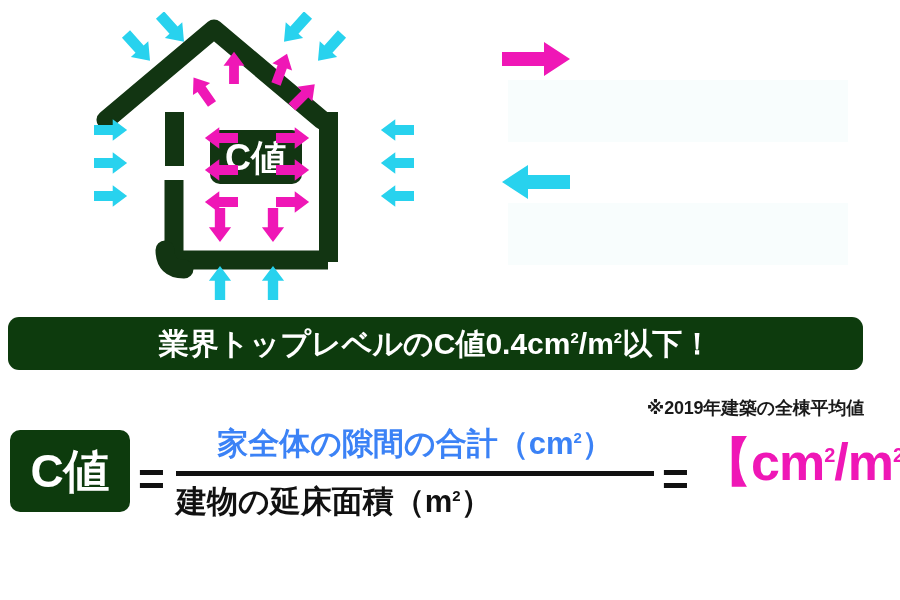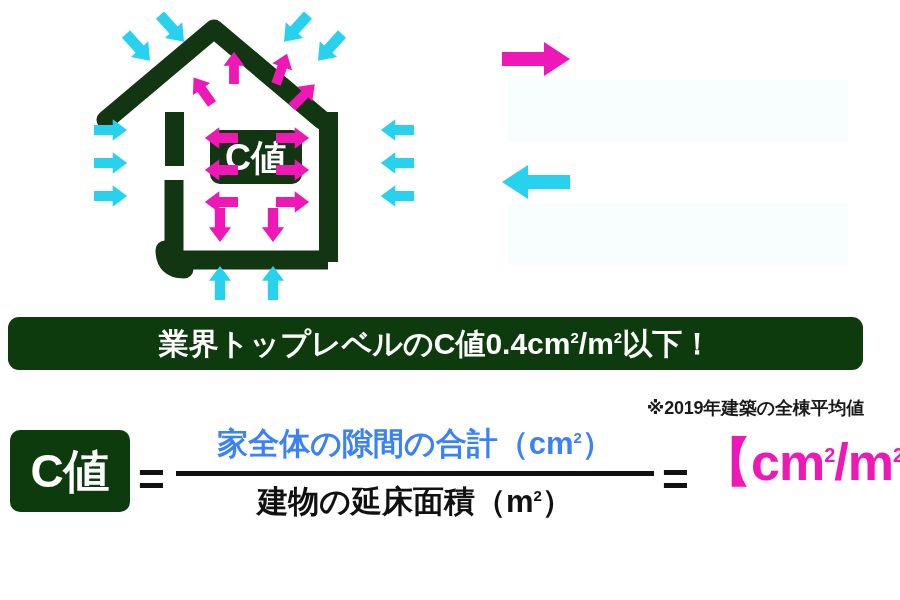--- a/index.html
+++ b/index.html
@@ -159,21 +159,20 @@
     white-space: nowrap;
     line-height: 48px;
   }
   #fraction-bar {
     height: 5px;
     background: #111111;
     width: 478px;
     margin: 3px 0 2px 0;
   }
   #fraction-denominator {
-    text-align: center;
     font-size: 31px;
     font-weight: bold;
     color: #111111;
     white-space: nowrap;
     line-height: 48px;
   }
   .sup {
     font-size: 15px;
     vertical-align: super;
     line-height: 0;

